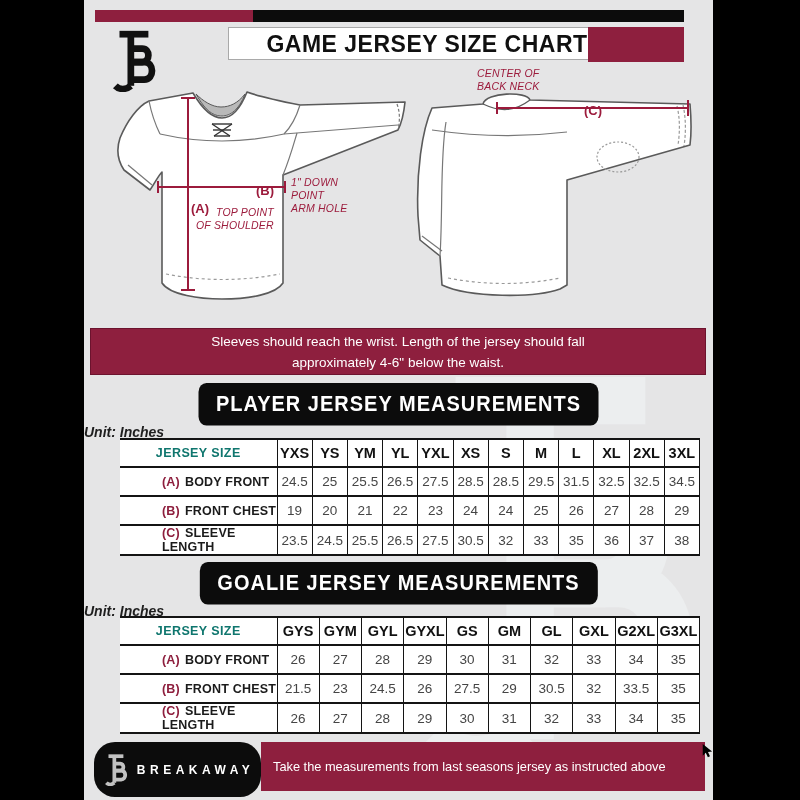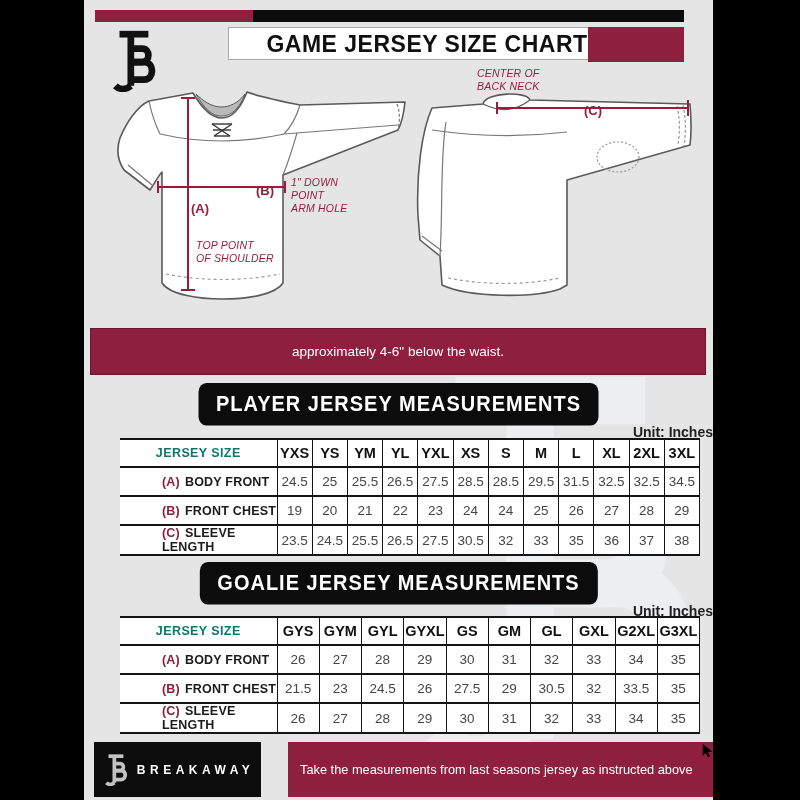--- a/index.html
+++ b/index.html
@@ -34,45 +34,45 @@
     display:flex;flex-direction:column;align-items:center;justify-content:center;
     color:#fff;font-size:13.5px;line-height:21px;text-align:center;
   }
   
   .pill{
     top:0;left:50%;transform:translateX(-50%) scaleY(1.12);transform-origin:top center;
     background:#0c0c0c;color:#fff;border-radius:8px;padding:7px 18px 8px;
     font-size:20px;font-weight:800;letter-spacing:1px;white-space:nowrap;
   }
   .unit{
-    left:0;width:629px;text-align:right;font-weight:700;
+    left:0;width:629px;text-align:left;font-style:italic;font-weight:700;
     font-size:14px;color:#1e1e1e;
   }
   
   table.size-table{position:absolute;border-collapse:collapse;table-layout:fixed;width:580px;}
   .size-table th,.size-table td{
     border:1.5px solid #141414;border-top-width:2px;border-bottom-width:2px;
     background:#fff;text-align:center;vertical-align:middle;padding:0;
   }
   .size-table th{font-size:14.5px;font-weight:800;color:#111;height:26px;}
   .size-table td{font-size:13.5px;font-weight:500;color:#454545;height:27px;}
   .size-table .lab{border-left:none;}
   .size-table th.lab{font-size:12.5px;font-weight:700;letter-spacing:.4px;color:#0f766e;}
   .size-table td.lab{text-align:left;padding-left:42px;font-size:12.5px;font-weight:700;color:#1b1b1b;letter-spacing:.2px;}
   .size-table td.lab .marker{color:#8e1f3e;font-weight:800;margin-right:5px;}
   
   .footer-black{
     left:10px;top:742px;width:167px;height:55px;background:#0c0c0c;
-    display:flex;align-items:center;justify-content:center;gap:8px;
+    display:flex;align-items:center;justify-content:center;gap:8px;border-radius:21px;
   }
   .brand-word{color:#fff;font-size:12px;font-weight:700;letter-spacing:4.5px;margin-right:-4px;}
   .footer-maroon{
-    left:177px;top:742px;width:444px;height:55px;background:#8e1f3e;
+    left:177px;top:742px;width:444px;height:49px;background:#8e1f3e;
     display:flex;flex-direction:column;justify-content:center;padding-left:12px;box-sizing:border-box;
-    color:#fff;font-size:12.8px;line-height:17.5px;margin-left:27px;
+    color:#fff;font-size:12.8px;line-height:17.5px;
   }
   .watermark{left:300px;top:360px;opacity:.85;}
   .cursor{left:702px;top:744px;}
 </style>
 </head>
 <body>
 
 <div class="page">
 
   <svg class="abs watermark" width="360" height="420" viewBox="0 0 44 62">
@@ -153,37 +153,38 @@
       <path d="M38,190 Q95,201 150,190" stroke-dasharray="3,3" stroke="#9a9a9a"></path>
     </g>
     <g stroke="#9c1b3c" stroke-width="2" fill="none">
       <path d="M87,20 H278"></path>
         <path d="M87,14 V26"></path>
         <path d="M278,12 V28"></path>
     </g>
   </svg>
 
   <div class="abs m-label" style="left:107px;top:201px;">(A)</div>
-  <div class="abs note-label" style="left:112px;top:239px;">
+  <div class="abs note-label" style="left:112px;top:206px;text-align:right;">
     <div>TOP POINT</div>
     <div>OF SHOULDER</div>
   </div>
   <div class="abs m-label" style="left:172px;top:183px;">(B)</div>
   <div class="abs note-label" style="left:207px;top:176px;">
     <div>1" DOWN</div>
     <div>POINT</div>
     <div>ARM HOLE</div>
   </div>
   <div class="abs note-label" style="left:393px;top:67px;">
     <div>CENTER OF</div>
     <div>BACK NECK</div>
   </div>
   <div class="abs m-label" style="left:500px;top:103px;">(C)</div>
 
   <div class="abs notice">
+    <div>Sleeves should reach the wrist. Length of the jersey should fall</div>
     <div>approximately 4-6" below the waist.</div>
   </div>
 
   <div class="abs pill" style="top:383px;">PLAYER JERSEY MEASUREMENTS</div>
   <div class="abs unit" style="top:424px;">Unit: Inches</div>
   <table class="size-table" style="left:36px;top:438px;">
       <colgroup>
         <col style="width: 157px;">
         <col>
         <col>

